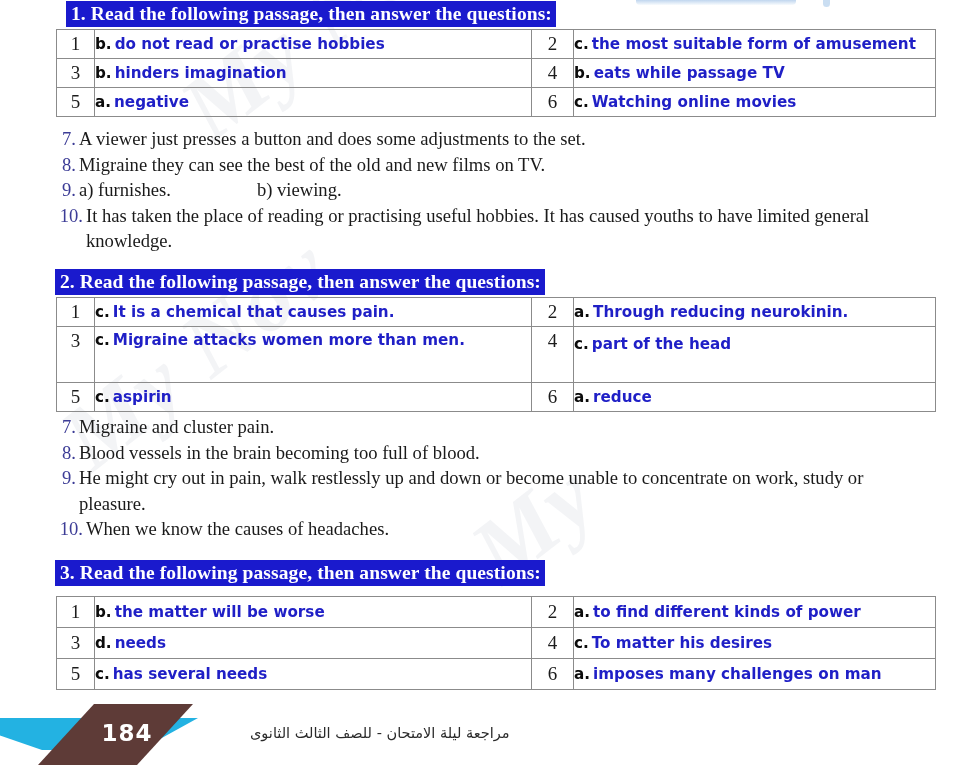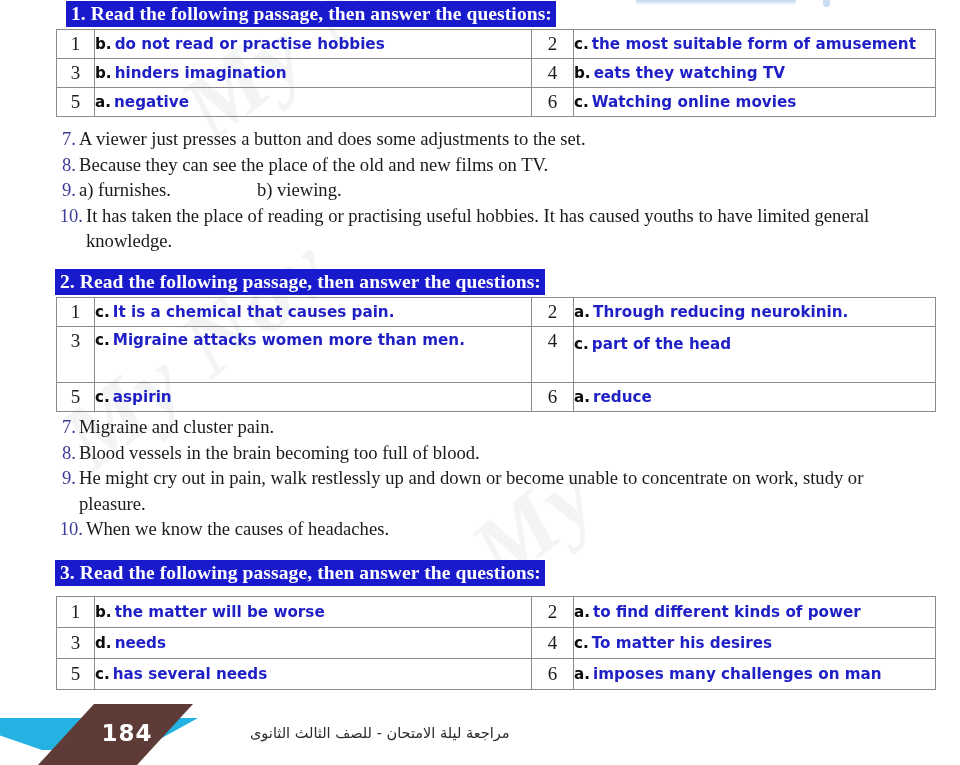--- a/index.html
+++ b/index.html
@@ -235,39 +235,39 @@
       <tr>
         <td class="num">1</td>
         <td class="ans-cell"><span class="opt">b.</span><span>do not read or practise hobbies</span></td>
         <td class="num">2</td>
         <td class="ans-cell"><span class="opt">c.</span><span>the most suitable form of amusement</span></td>
       </tr>
       <tr>
         <td class="num">3</td>
         <td class="ans-cell"><span class="opt">b.</span><span>hinders imagination</span></td>
         <td class="num">4</td>
-        <td class="ans-cell"><span class="opt">b.</span><span>eats they watching TV</span></td>
+        <td class="ans-cell"><span class="opt">b.</span><span>eats while passage TV</span></td>
       </tr>
       <tr>
         <td class="num">5</td>
         <td class="ans-cell"><span class="opt">a.</span><span>negative</span></td>
         <td class="num">6</td>
         <td class="ans-cell"><span class="opt">c.</span><span>Watching online movies</span></td>
       </tr>
     </tbody>
   </table>
 
   <div class="qlist" style="top:126px; width:880px;">
     <div class="qline">
       <span class="qn">7.</span>
       <span>A viewer just presses a button and does some adjustments to the set.</span>
     </div>
     <div class="qline">
       <span class="qn">8.</span>
-      <span>Because they can see the place of the old and new films on TV.</span>
+      <span>Migraine they can see the best of the old and new films on TV.</span>
     </div>
     <div class="qline">
       <span class="qn">9.</span>
       <span>a) furnishes.</span><span class="gap"></span><span>b) viewing.</span>
     </div>
     <div class="qline wrap" style="padding-left:34px;">
       <span class="qn" style="width:31px;">10.</span>
       <span>It has taken the place of reading or practising useful hobbies. It has caused youths to have limited general knowledge.</span>
     </div>
   </div>

